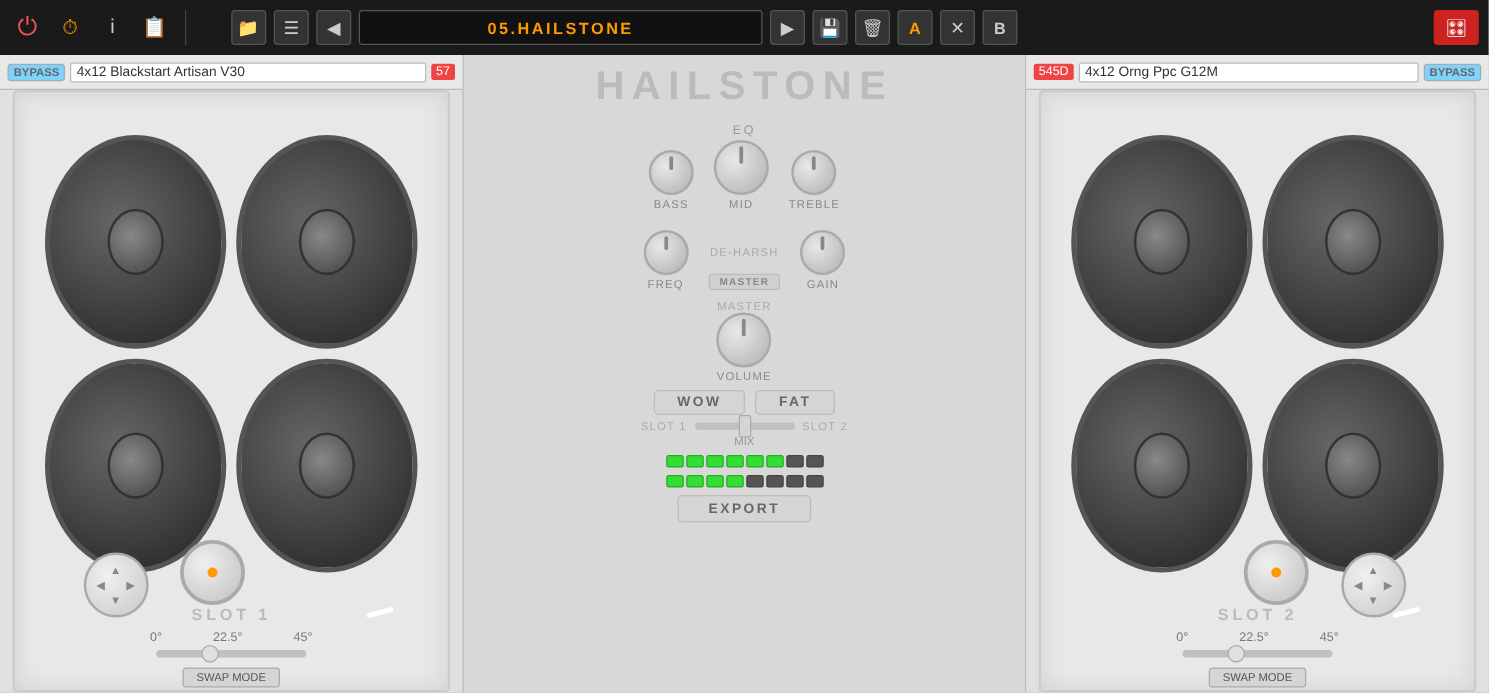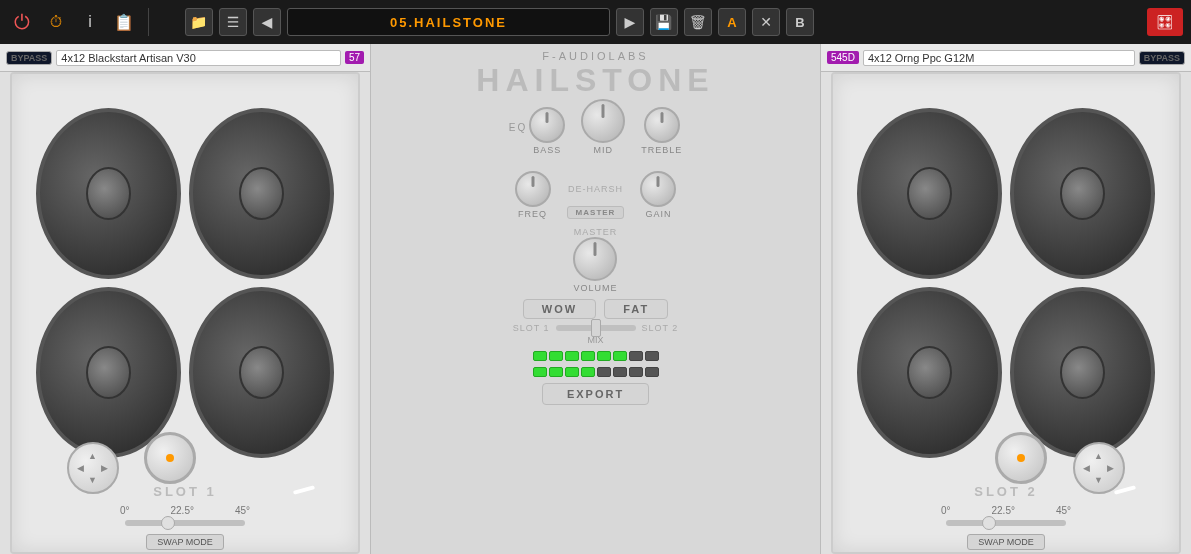--- a/index.html
+++ b/index.html
@@ -123,41 +123,41 @@
       display: flex;
       align-items: center;
       height: 28px;
       background: #e8e8e8;
       border-bottom: 1px solid #bbb;
       padding: 0 6px;
       gap: 4px;
       z-index: 5;
     }
     .bypass-btn {
-      background: #0f172a;
+      background: #7dd3fc;
       border: 1px solid #aaa;
       border-radius: 3px;
       font-size: 9px;
       font-weight: bold;
       color: #666;
       padding: 1px 4px;
       cursor: pointer;
     }
     .cab-name {
       flex: 1;
       background: #fff;
       border: 1px solid #bbb;
       border-radius: 2px;
       font-size: 11px;
       color: #333;
       padding: 1px 4px;
       text-align: left;
     }
     .cab-num {
-      background: #a21caf;
+      background: #ef4444;
       color: #fff;
       font-size: 10px;
       border-radius: 2px;
       padding: 1px 4px;
     }
 
     
     .cab-image {
       flex: 1;
       background: #e0e0e0;
@@ -202,21 +202,21 @@
       align-items: center;
       position: relative;
       border-left: 1px solid #bbb;
       border-right: 1px solid #bbb;
     }
 
     
     .eq-section {
       margin-top: 55px;
       display: flex;
-      flex-direction: row;
+      flex-direction: column;
       align-items: center;
       gap: 2px;
     }
     .eq-label {
       font-size: 10px;
       color: #999;
       letter-spacing: 2px;
       text-transform: uppercase;
     }
     .knob-row {
@@ -457,21 +457,20 @@
   <div class="ab-btn">A</div>
   <div class="cross-btn">✕</div>
   <div class="ab-btn b">B</div>
   <div class="toolbar-spacer" style="flex:1"></div>
   <div class="preset-icon toolbar-right">🎛</div>
 </div>
 
 <div class="main">
 
   <div class="title-area">
-    <div class="title-brand">F-AUDIOLABS</div>
     <div class="title-logo">HaiLSTONE</div>
   </div>
 
   <div class="slot">
     <div class="cab-header">
       <button class="bypass-btn">BYPASS</button>
       <div class="cab-name">4x12 Blackstart Artisan V30</div>
       <div class="cab-num">57</div>
     </div>
 

